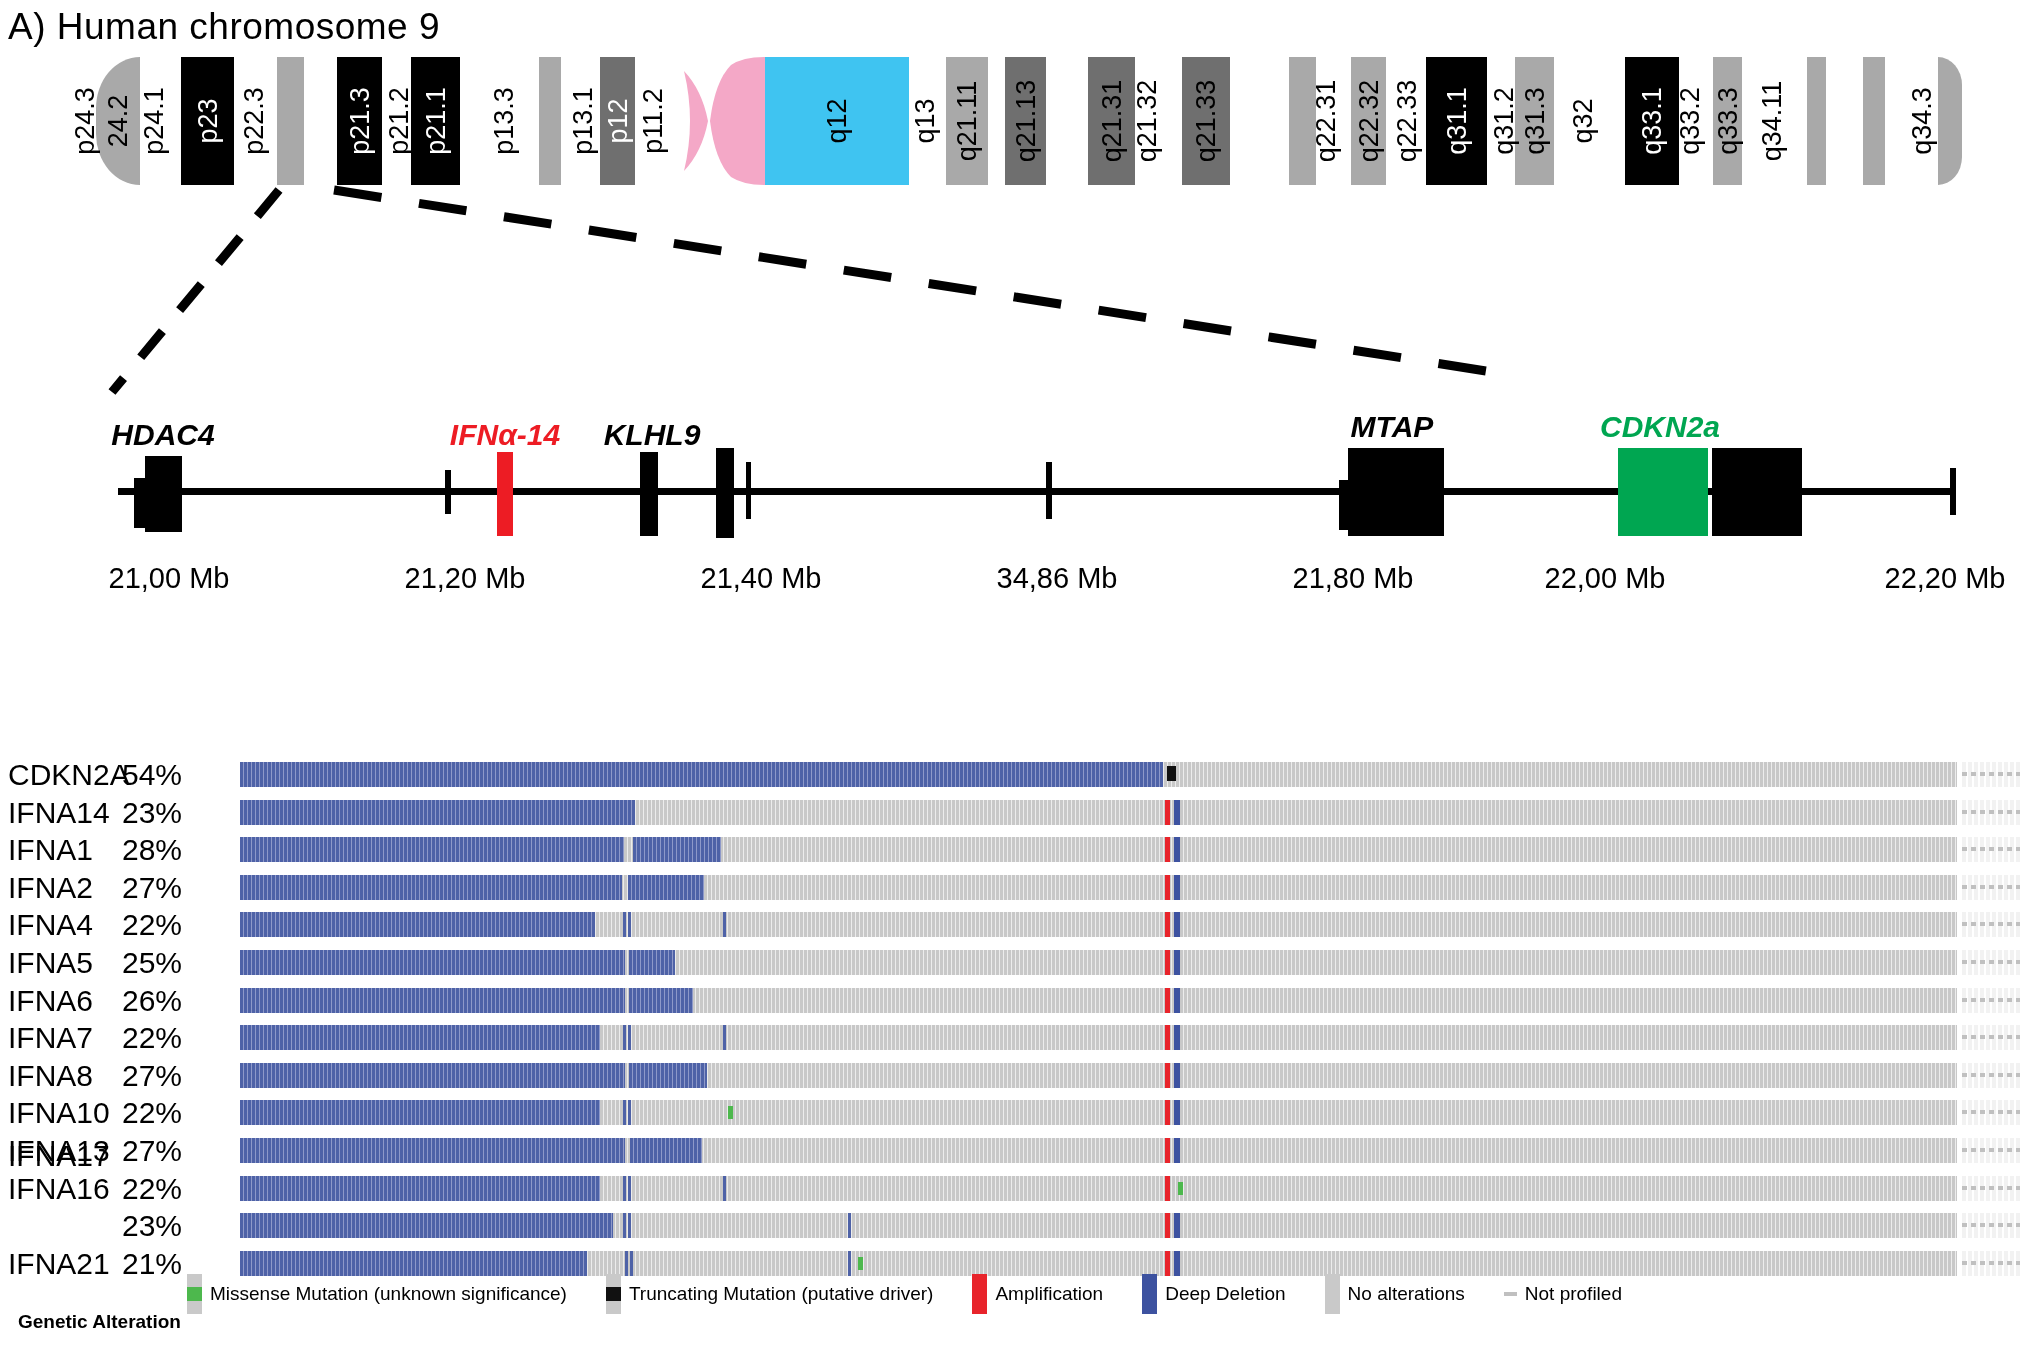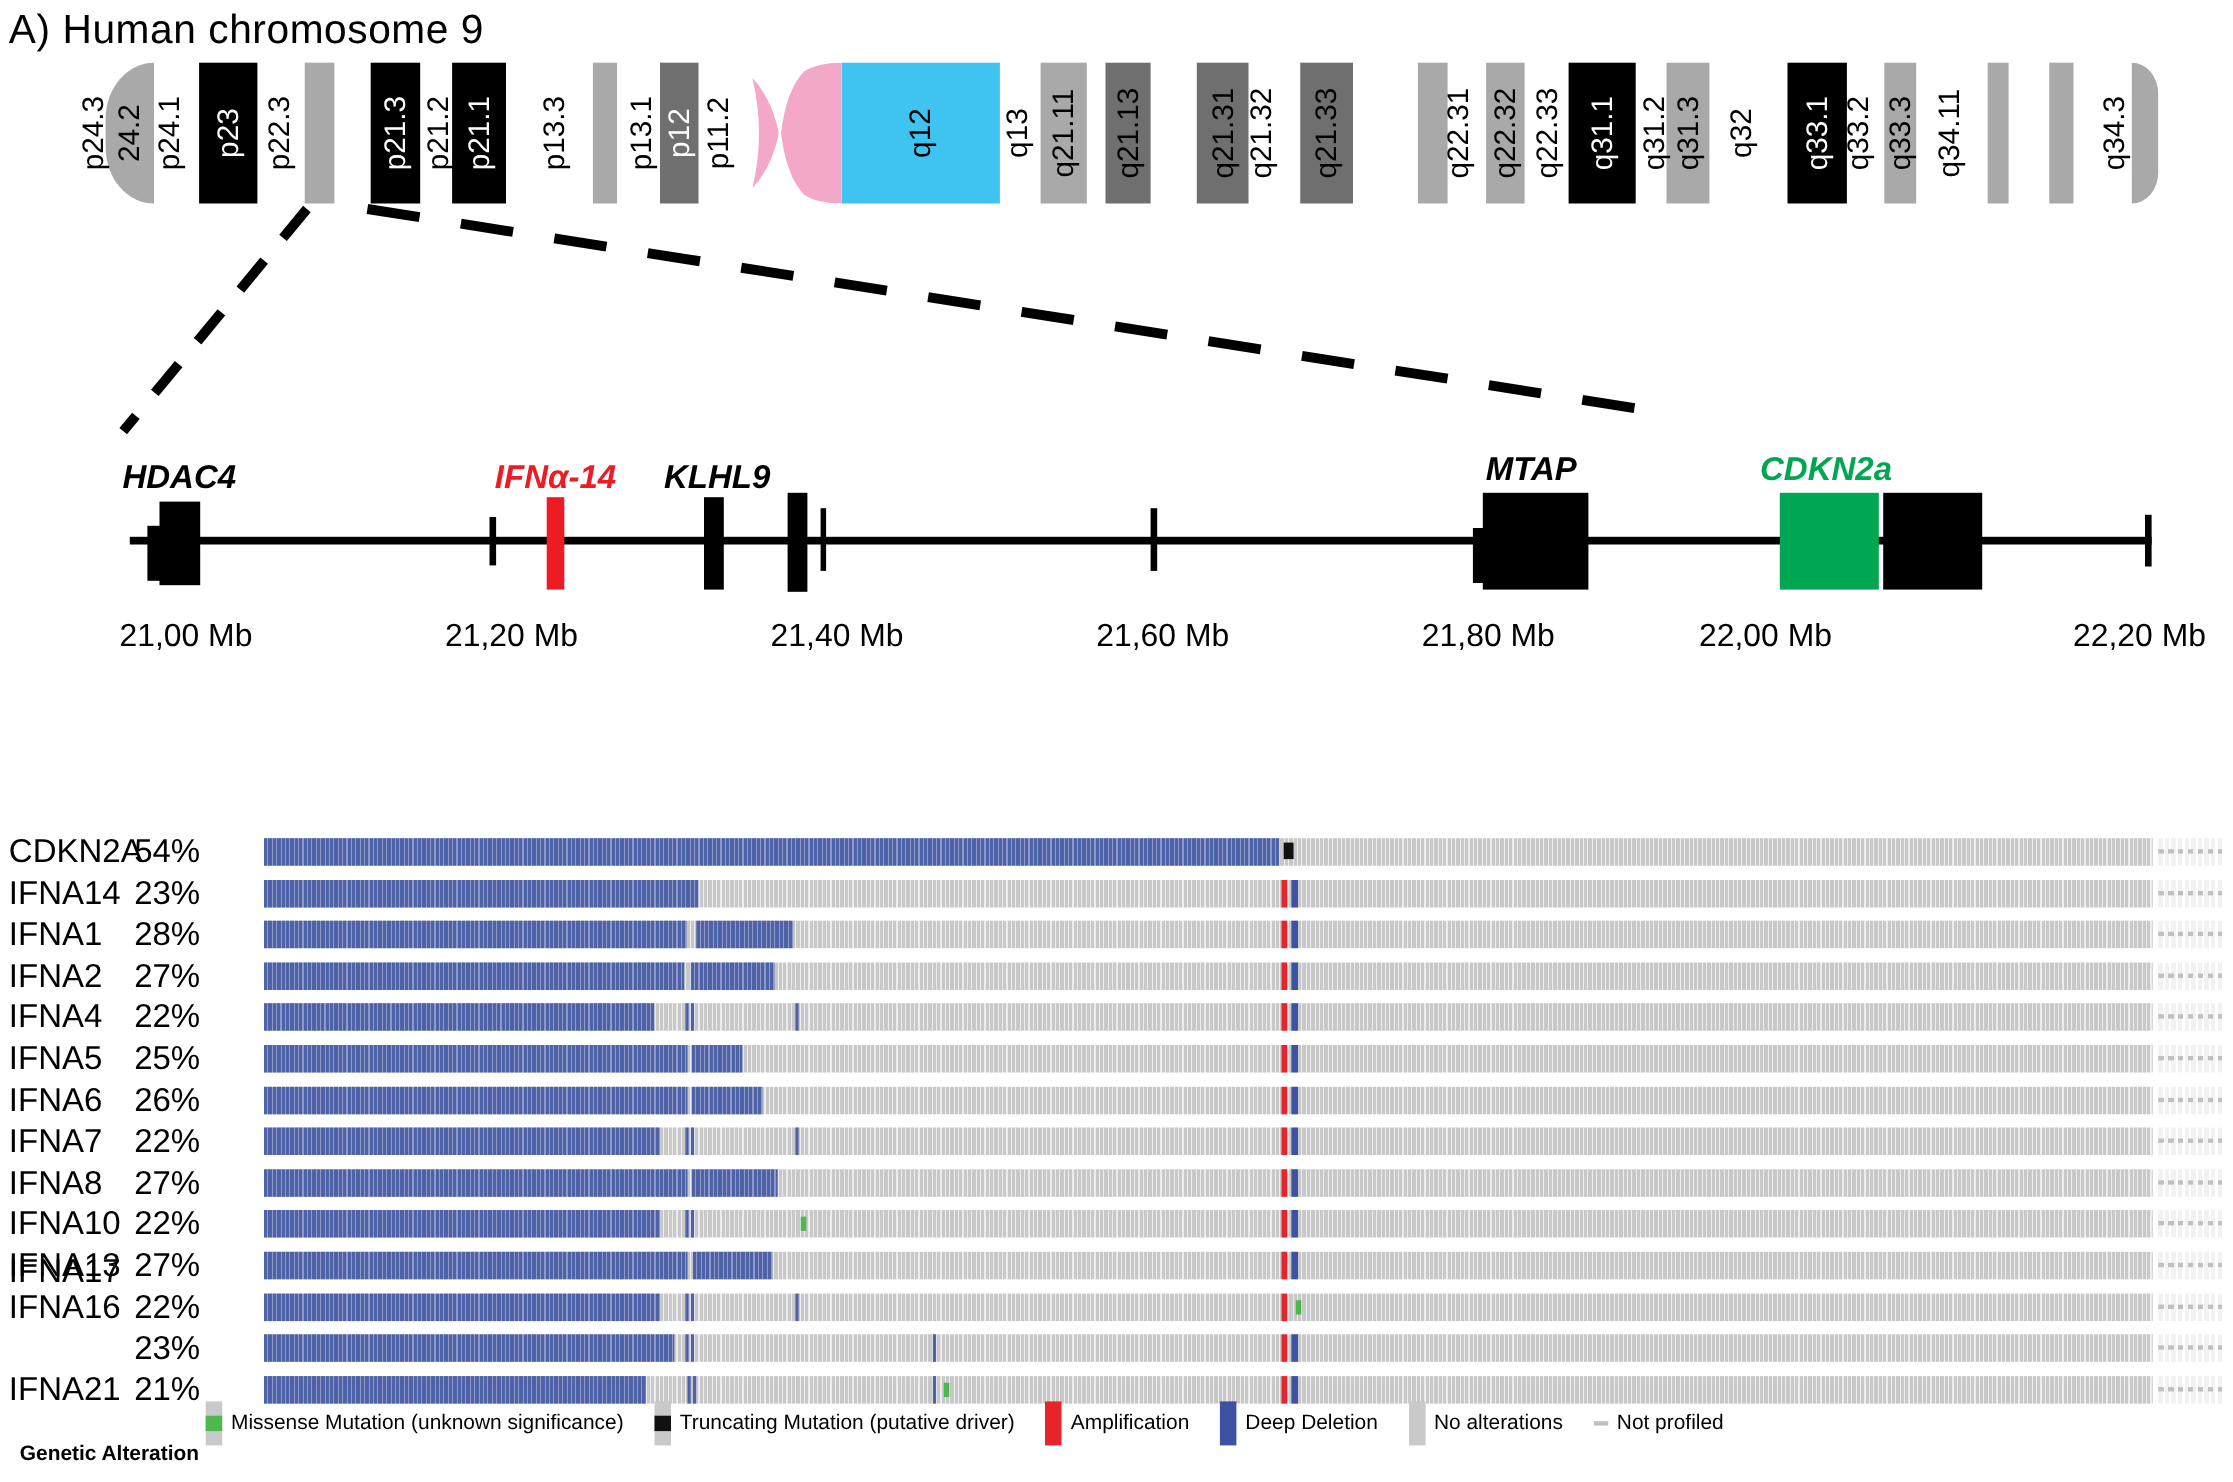--- a/index.html
+++ b/index.html
@@ -26,21 +26,21 @@
   .op-seg{position:absolute;top:0;height:25px;
           background:repeating-linear-gradient(90deg,#4e62a7 0 3px,#8e99c9 3px 4px);}
   .op-mark{position:absolute;}
   .op-notprof{position:absolute;left:1962px;width:58px;height:25px;
               background:repeating-linear-gradient(90deg,#f2f2f2 0 4px,#ffffff 4px 6px);}
   .op-notprof .dashes{position:absolute;left:0;top:10px;width:100%;height:4px;
               background:repeating-linear-gradient(90deg,#c0c0c0 0 5px,transparent 5px 9px);}
   
   .legend-title{position:absolute;left:18px;top:1300px;height:44px;line-height:44px;
                 font-size:19px;font-weight:bold;white-space:nowrap;}
-  .legend-row{position:absolute;left:187px;top:1272px;height:44px;display:flex;align-items:center;gap:28px;}
+  .legend-row{position:absolute;left:187px;top:1272px;height:44px;display:flex;align-items:center;gap:39px;}
   .legend-item{display:flex;align-items:center;gap:8px;}
   .legend-swatch{position:relative;width:15px;height:40px;flex:0 0 auto;}
   .legend-label{font-size:19px;white-space:nowrap;}
   svg{display:block;}
 </style>
 </head>
 <body>
 
 <div class="canvas">
 
@@ -127,21 +127,21 @@
       <div class="gene-box" style="left: 640px; top: 452px; width: 18px; height: 84px; background: rgb(0, 0, 0);"></div>
       <div class="gene-label" style="left: 652px; top: 418px; color: rgb(0, 0, 0);">KLHL9</div>
       <div class="gene-box" style="left: 1348px; top: 448px; width: 96px; height: 88px; background: rgb(0, 0, 0);"></div>
       <div class="gene-box" style="left: 1339px; top: 480px; width: 11px; height: 50px; background: rgb(0, 0, 0);"></div>
       <div class="gene-label" style="left: 1392px; top: 410px; color: rgb(0, 0, 0);">MTAP</div>
       <div class="gene-box" style="left: 1618px; top: 448px; width: 90px; height: 88px; background: rgb(0, 166, 81);"></div>
       <div class="gene-label" style="left: 1660px; top: 410px; color: rgb(0, 166, 81);">CDKN2a</div>
       <div class="axis-label" style="left: 169px; top: 562px;">21,00 Mb</div>
       <div class="axis-label" style="left: 465px; top: 562px;">21,20 Mb</div>
       <div class="axis-label" style="left: 761px; top: 562px;">21,40 Mb</div>
-      <div class="axis-label" style="left: 1057px; top: 562px;">21,60 Mb</div>
+      <div class="axis-label" style="left: 1057px; top: 562px;">34,86 Mb</div>
       <div class="axis-label" style="left: 1353px; top: 562px;">21,80 Mb</div>
       <div class="axis-label" style="left: 1605px; top: 562px;">22,00 Mb</div>
       <div class="axis-label" style="left: 1945px; top: 562px;">22,20 Mb</div>
     </div>
 
 
   <div class="abs" style="left:0;top:0;width:0;height:0;" id="oncoprint">
       <div class="op-gene" style="top: 758px;">CDKN2A</div>
       <div class="op-pct" style="top: 758px;">54%</div>
       <div class="op-track" style="top: 762px;">

